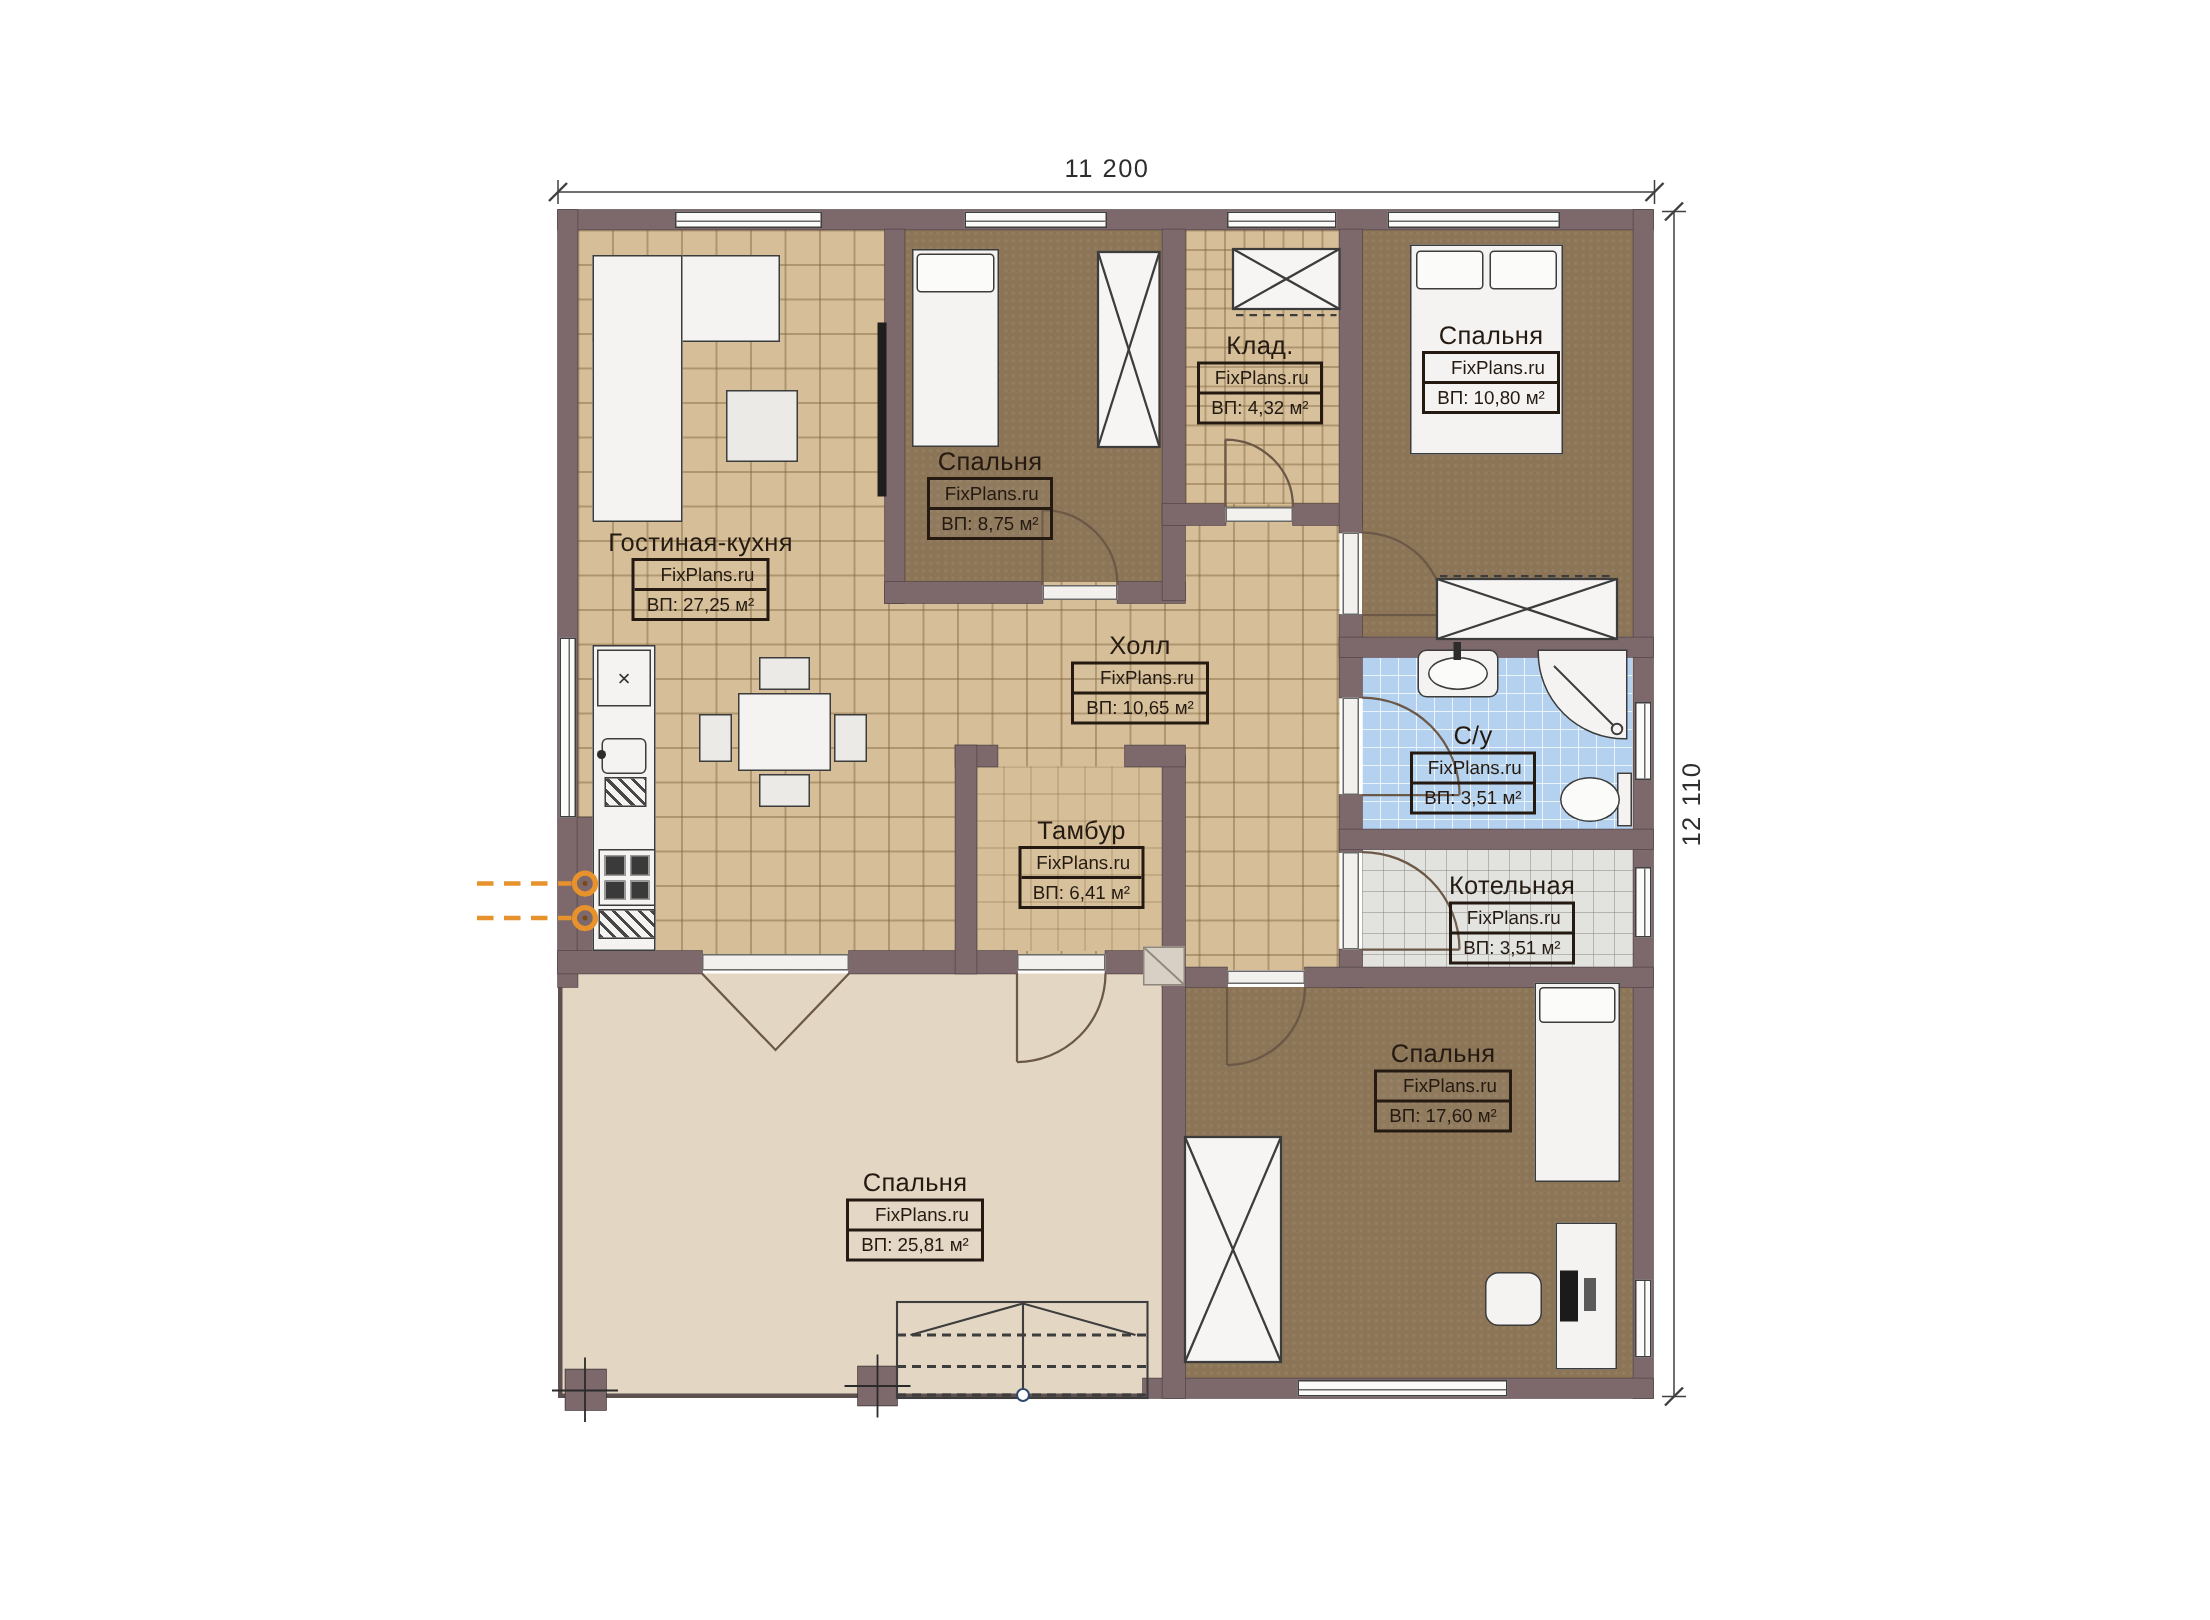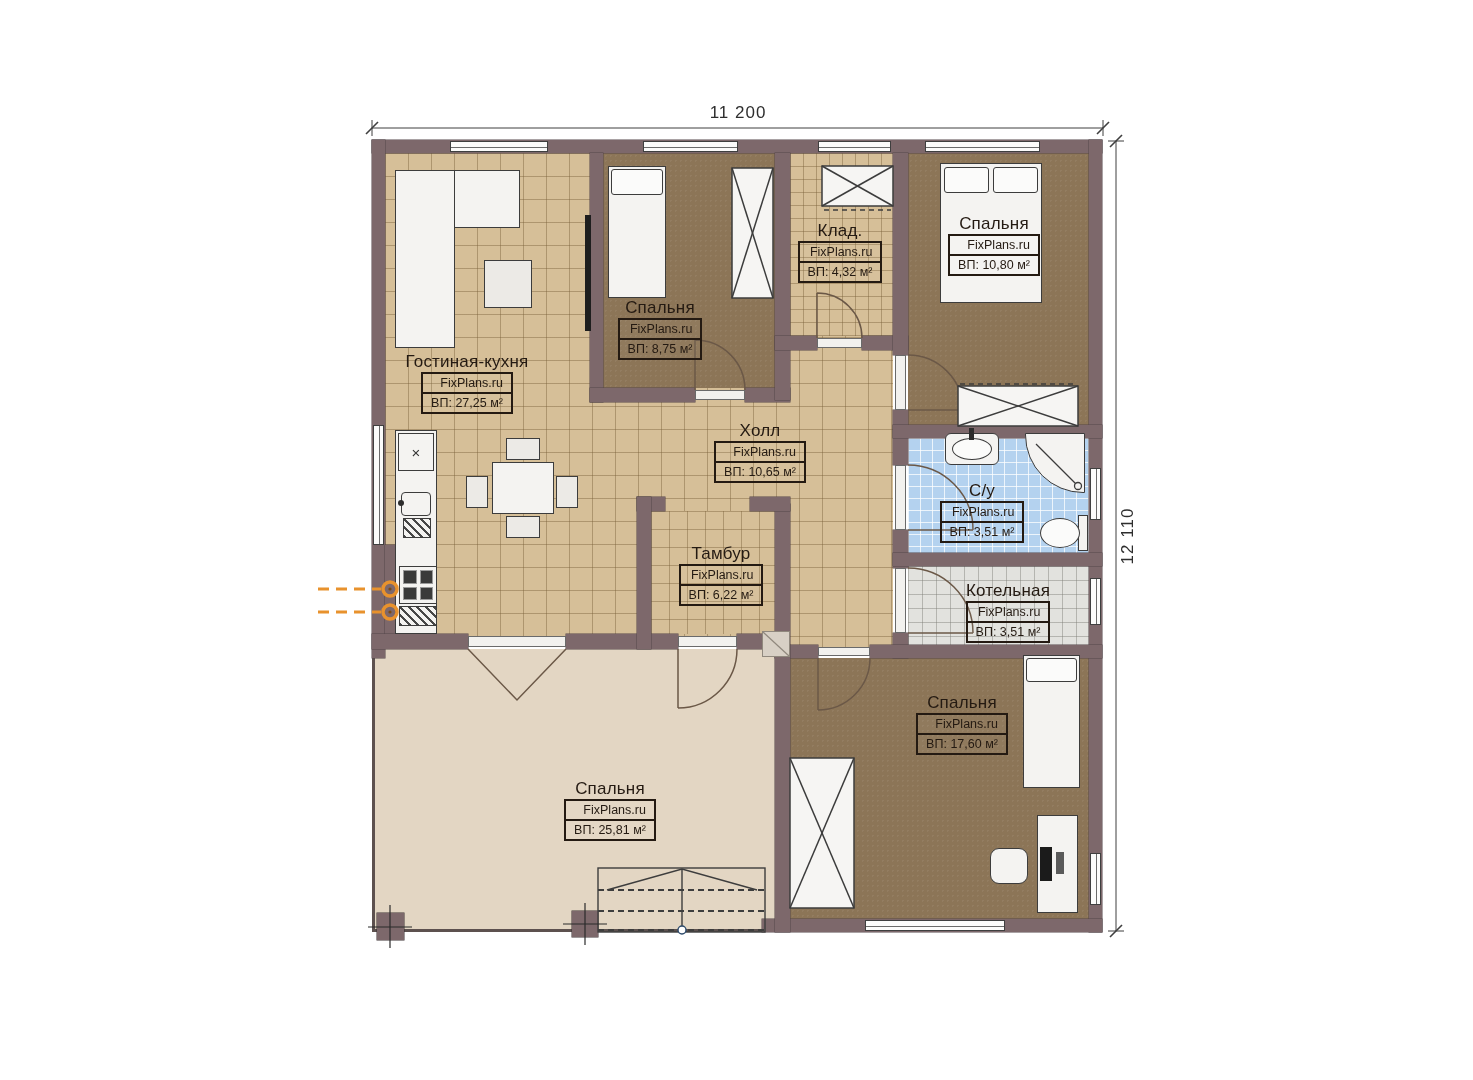--- a/index.html
+++ b/index.html
@@ -276,21 +276,21 @@
     <div class="room-name">С/у</div>
     <div class="room-box">
       <div class="room-brand">FixPlans.ru</div>
       <div class="room-area">ВП: 3,51 м²</div>
     </div>
   </div>
   <div class="room-label" style="left:656px;top:547px;">
     <div class="room-name">Тамбур</div>
     <div class="room-box">
       <div class="room-brand">FixPlans.ru</div>
-      <div class="room-area">ВП: 6,22 м²</div>
+      <div class="room-area">ВП: 6,41 м²</div>
     </div>
   </div>
   <div class="room-label" style="left:943px;top:584px;">
     <div class="room-name">Котельная</div>
     <div class="room-box">
       <div class="room-brand">FixPlans.ru</div>
       <div class="room-area">ВП: 3,51 м²</div>
     </div>
   </div>
   <div class="room-label" style="left:897px;top:696px;">

